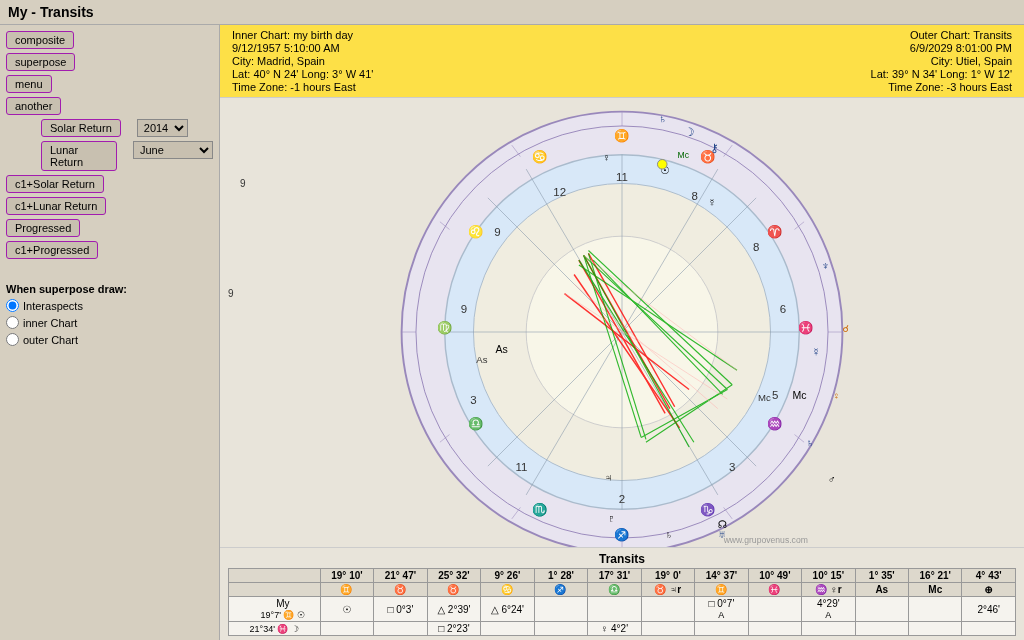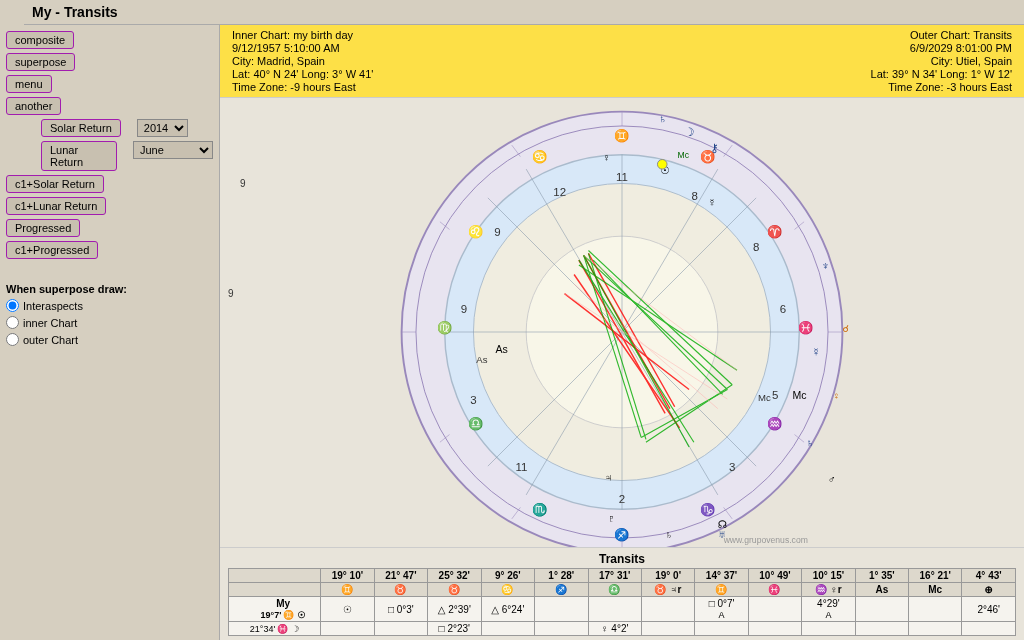--- a/index.html
+++ b/index.html
@@ -17,21 +17,20 @@
     
     #title-bar {
       background: #d6cfc0;
       padding: 4px 8px;
       font-size: 14px;
       font-weight: bold;
       border-bottom: 1px solid #aaa;
       display: flex;
       align-items: center;
       gap: 4px;
-      margin-left: 24px;
     }
 
     
     #main {
       display: flex;
       flex: 1;
       overflow: hidden;
     }
 
     
@@ -265,21 +264,21 @@
   </div>
 
   <div id="content">
 
     <div id="chart-info">
       <div class="info-left">
         <span>Inner Chart: my birth day</span>
         <span>9/12/1957 5:10:00 AM</span>
         <span>City: Madrid, Spain</span>
         <span>Lat: 40° N 24'  Long: 3° W 41'</span>
-        <span>Time Zone: -9 hours East</span>
+        <span>Time Zone: -1 hours East</span>
       </div>
       <div class="info-right">
         <span>Outer Chart: Transits</span>
         <span>6/9/2029 8:01:00 PM</span>
         <span>City: Utiel, Spain</span>
         <span>Lat: 39° N 34'  Long: 1° W 12'</span>
         <span>Time Zone: -3 hours East</span>
       </div>
     </div>
 
@@ -492,21 +491,21 @@
               <th>♊</th>
               <th>♓</th>
               <th>♒ ♀r</th>
               <th>As</th>
               <th>Mc</th>
               <th>⊕</th>
             </tr>
           </thead>
           <tbody>
             <tr>
-              <td style="font-weight:bold;padding-left:20px;">My<br><span style="font-size:9px;">19°7' ♊ ☉</span></td>
+              <td style="font-weight:normal;padding-left:20px;">My<br><span style="font-size:9px;">19°7' ♊ ☉</span></td>
               <td>☉<br></td>
               <td>□ 0°3'</td>
               <td>△ 2°39'</td>
               <td>△ 6°24'</td>
               <td></td>
               <td></td>
               <td></td>
               <td>□ 0°7'<br><span style="font-size:9px;">A</span></td>
               <td></td>
               <td>4°29'<br><span style="font-size:9px;">A</span></td>

